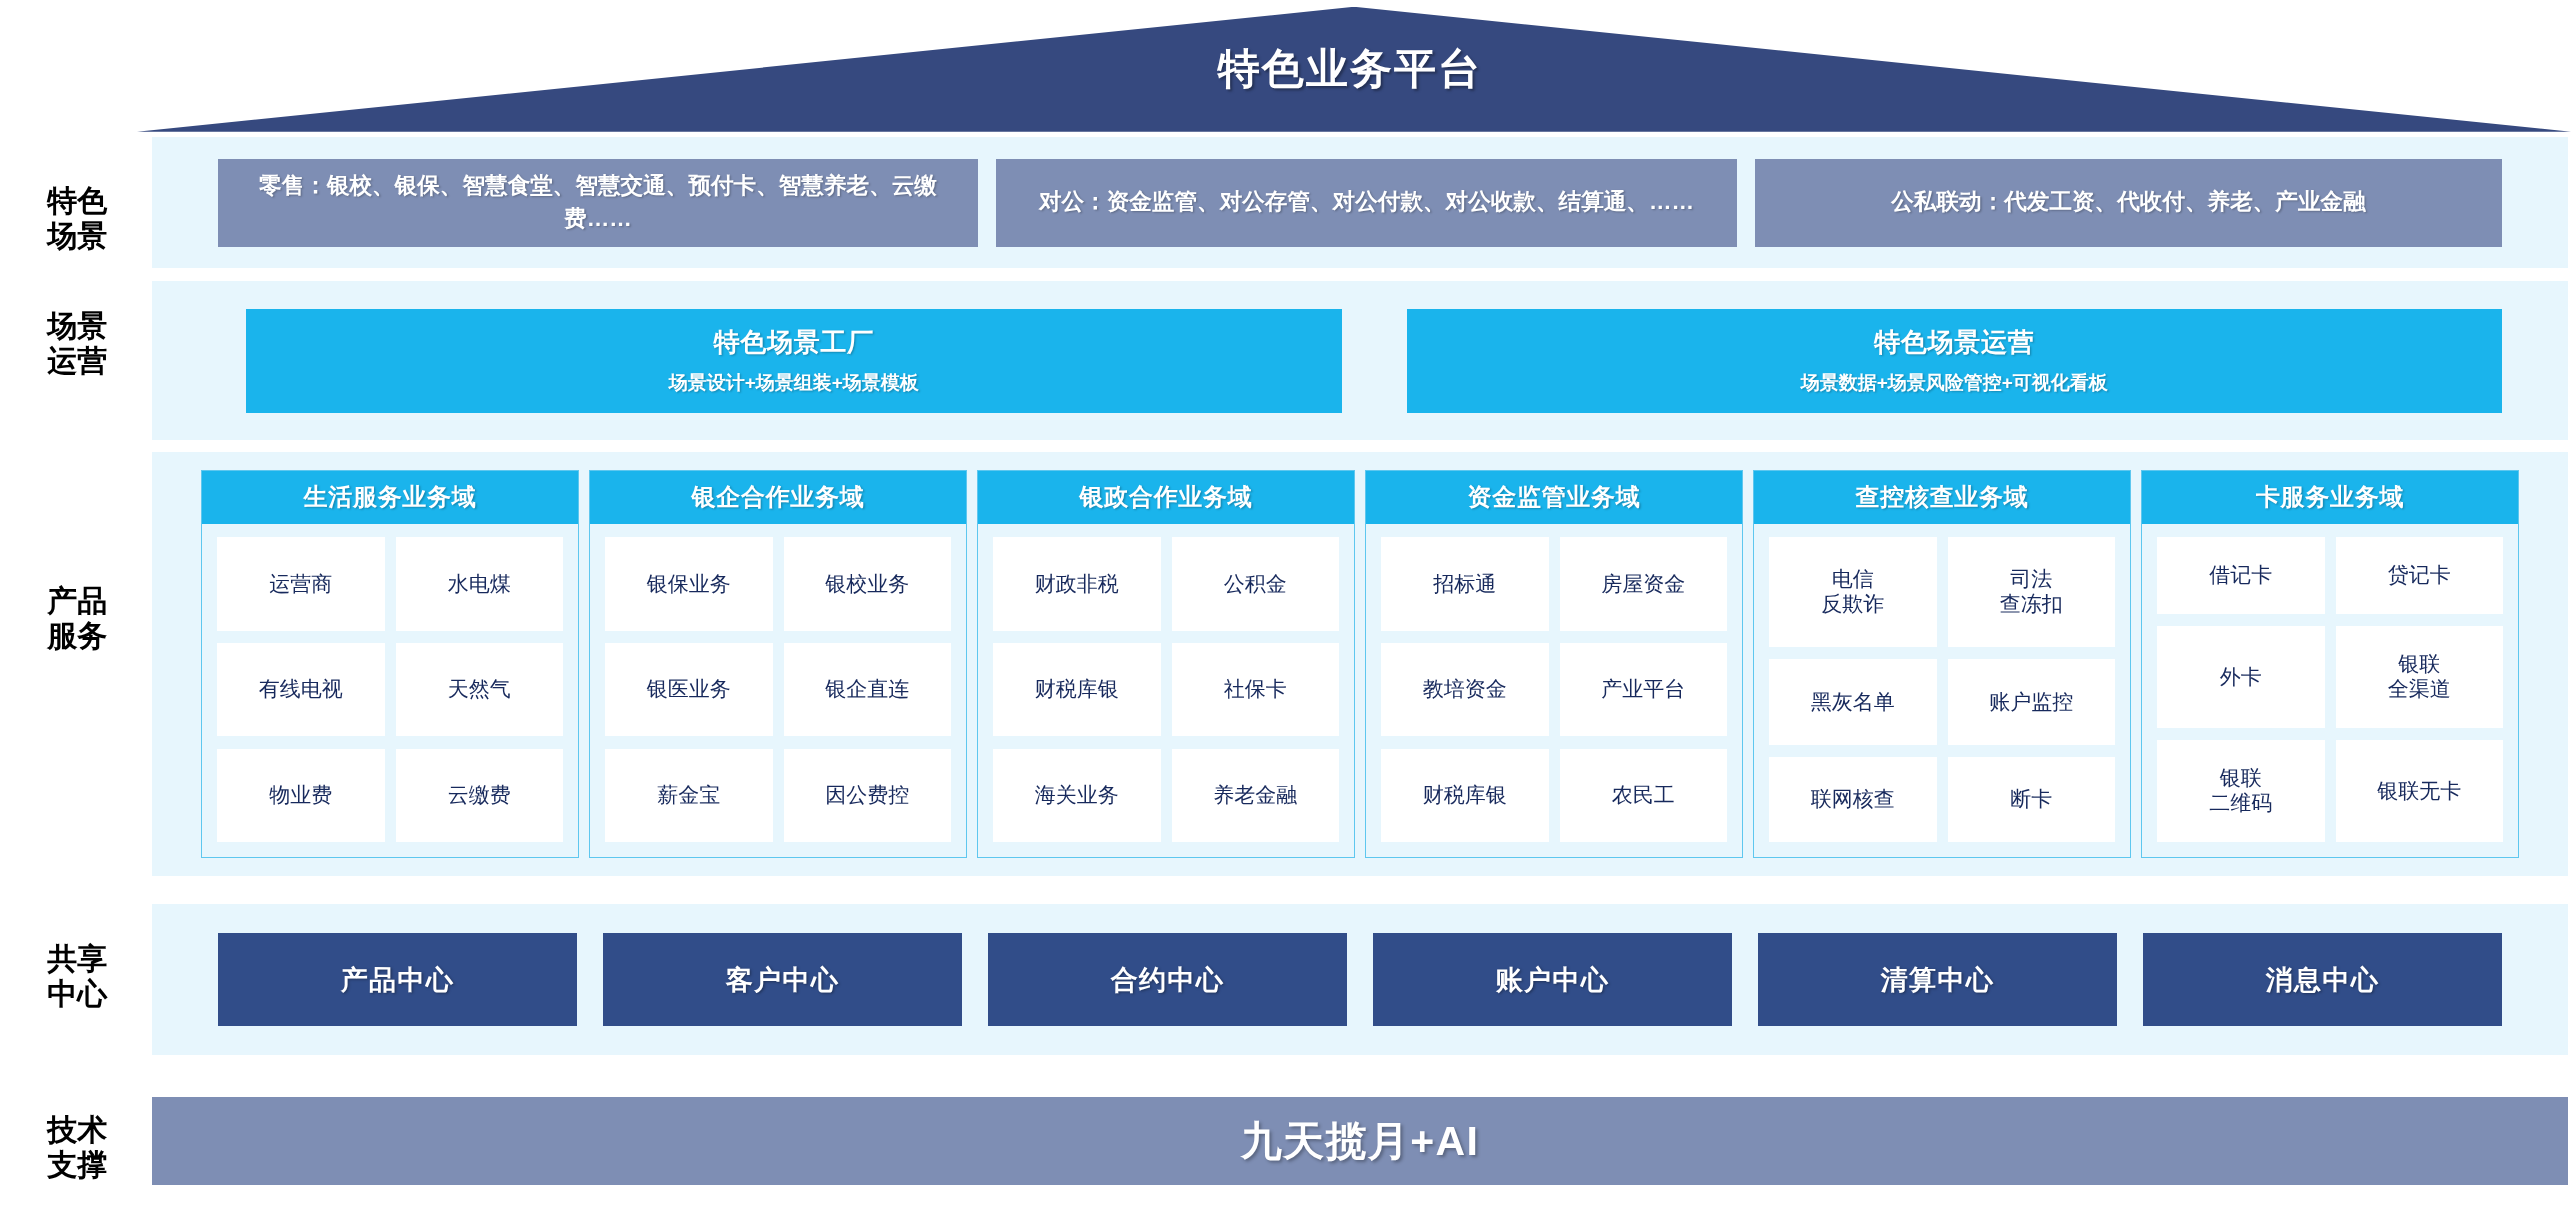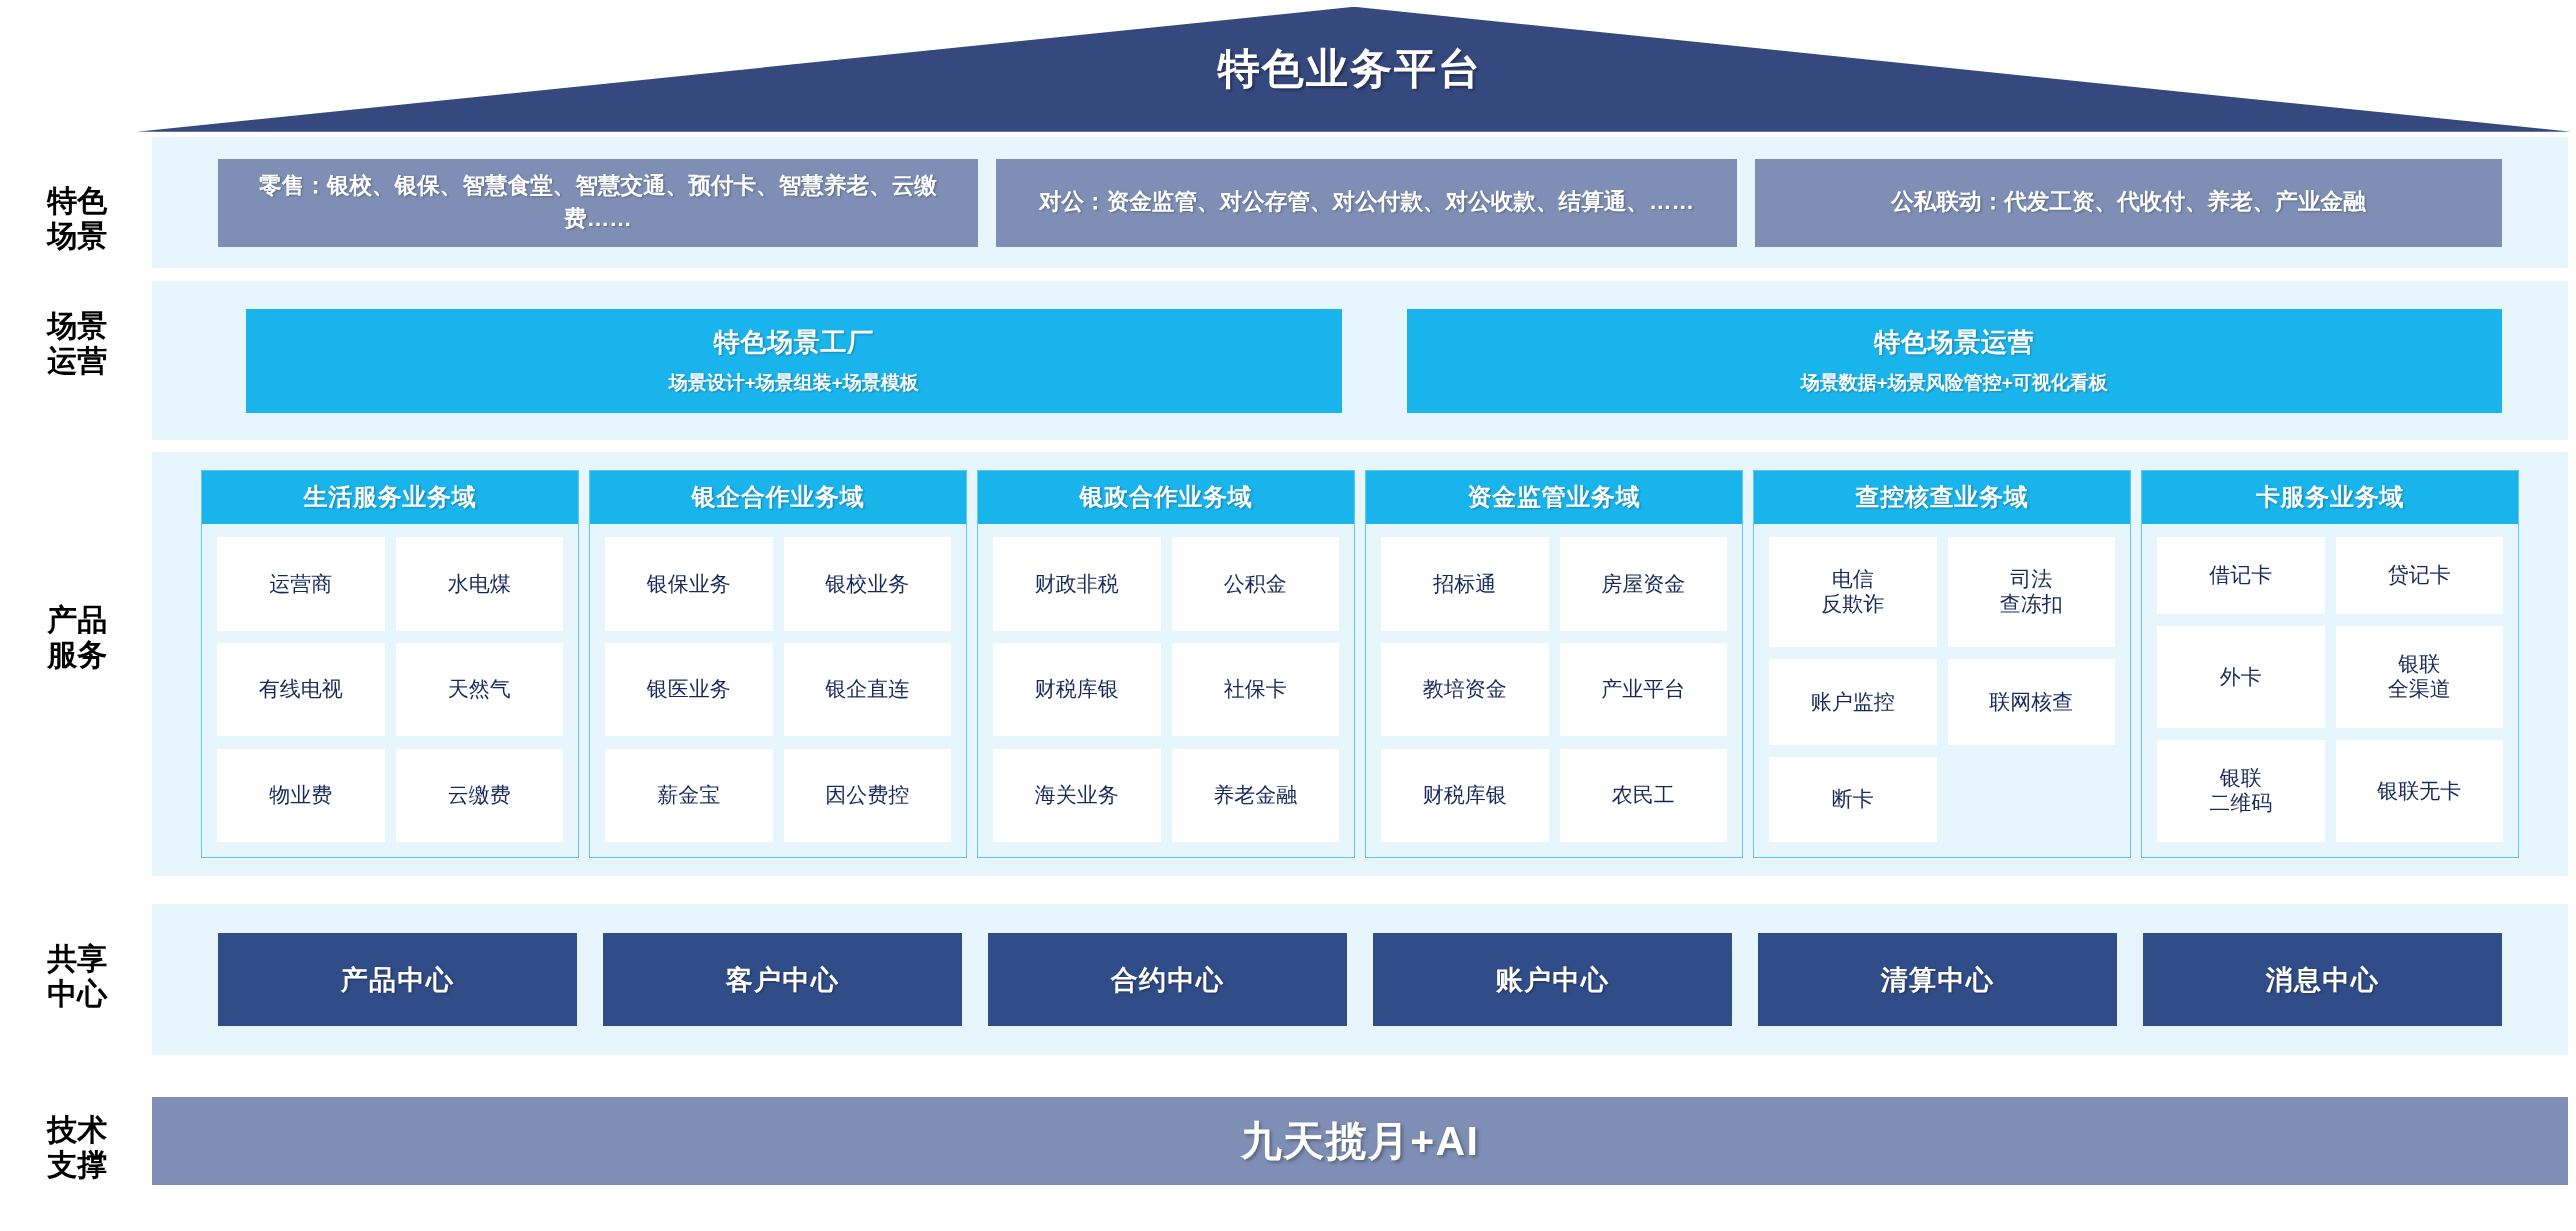--- a/index.html
+++ b/index.html
@@ -185,21 +185,21 @@
         <div class="oper-title">特色场景工厂</div>
         <div class="oper-sub">场景设计+场景组装+场景模板</div>
       </div>
       <div class="oper-box">
         <div class="oper-title">特色场景运营</div>
         <div class="oper-sub">场景数据+场景风险管控+可视化看板</div>
       </div>
     </div>
   </div>
 
-  <div class="row-label" style="top:602px;">产品
+  <div class="row-label" style="top:586px;font-family:Liberation Mono, monospace;">产品
 服务</div>
   <div class="band" style="top:452px; height:424px;">
     <div class="prod-row">
 
       <div class="domain-card">
         <div class="domain-head">生活服务业务域</div>
         <div class="domain-grid">
           <div class="tile">运营商</div>
           <div class="tile">水电煤</div>
           <div class="tile">有线电视</div>
@@ -245,20 +245,21 @@
         </div>
       </div>
 
       <div class="domain-card">
         <div class="domain-head">查控核查业务域</div>
         <div class="domain-grid">
           <div class="tile">电信
 反欺诈</div>
           <div class="tile">司法
 查冻扣</div>
+          <div class="tile">黑灰名单</div>
           <div class="tile">账户监控</div>
           <div class="tile">联网核查</div>
           <div class="tile">断卡</div>
         </div>
       </div>
 
       <div class="domain-card">
         <div class="domain-head">卡服务业务域</div>
         <div class="domain-grid">
           <div class="tile">借记卡</div>

